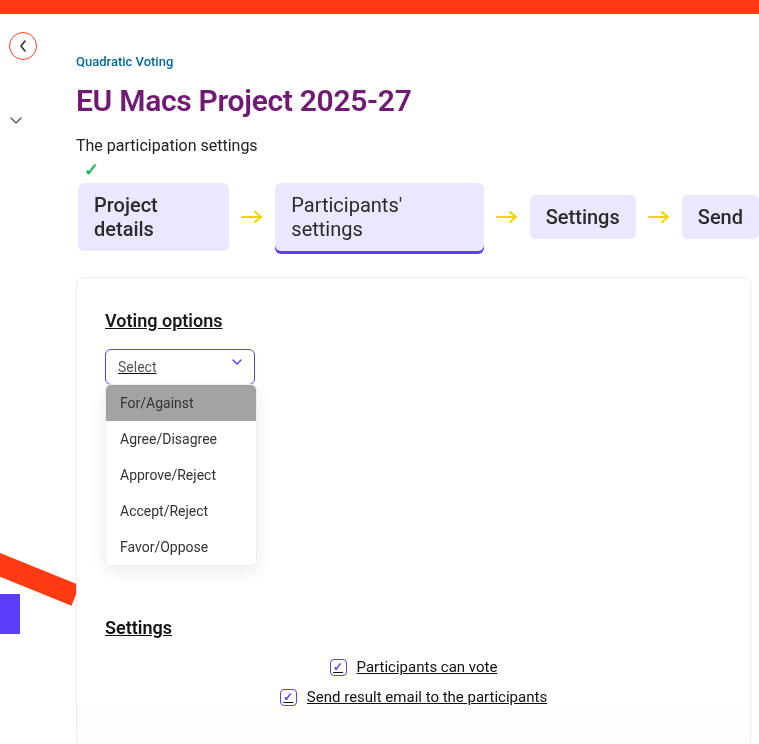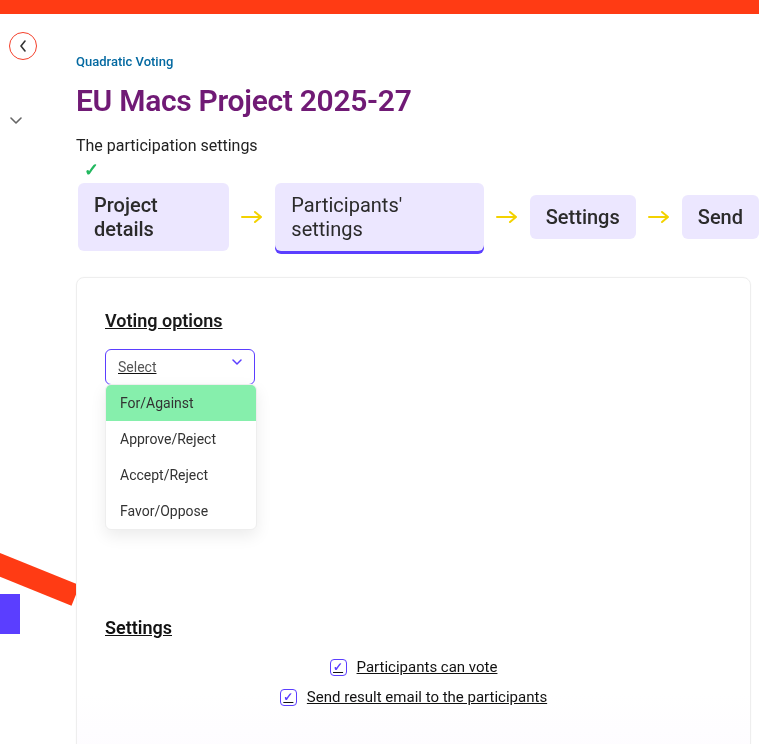--- a/index.html
+++ b/index.html
@@ -17,21 +17,21 @@
     .step-wrapper { position: relative; }
     .check-mark { position: absolute; top: -24px; left: 6px; color: #22B85F; font-size: 18px; font-weight: 700; }
     .step { background: #ECE7FF; color: #2b2b2b; font-size: 20px; padding: 10px 16px; border-radius: 6px; font-weight: 500; cursor: pointer; }
     .step.active { font-weight: 400; box-shadow: 0 3px 0 0 #5B3EFF; }
     .arrow { color: #F3D200; display: inline-flex; }
     .card { border: 1px solid #eee; border-radius: 8px; padding: 32px 28px 60px 28px; margin-right: 8px; box-shadow: 0 0 0 0.5px rgba(0,0,0,0.02); background: linear-gradient(to bottom, #fff 0%, #fff 85%, #FDFBFF 100%); height: 490px; text-decoration: underline; }
     .section-title { font-size: 18px; font-weight: 600; margin-bottom: 18px; color: #1a1a1a; }
     .select-box { width: 150px; border: 1.5px solid #5B3EFF; border-radius: 6px; padding: 9px 12px; display: flex; align-items: flex-start; justify-content: space-between; font-size: 14px; color: #555; cursor: pointer; position: relative; }
     .dropdown { position: absolute; top: 34px; left: -1px; width: 152px; background: #fff; border: 1px solid #eee; border-radius: 6px; box-shadow: 0 6px 16px rgba(0,0,0,0.08); overflow: hidden; }
     .dropdown-item { padding: 10px 14px; font-size: 14px; color: #333; cursor: pointer; }
-    .dropdown-item.highlighted { background: #86efac; }
+    .dropdown-item.highlighted { background: #a3a3a3; }
     .settings-block { margin-top: 232px; }
     .settings-title { font-size: 18px; font-weight: 600; margin-bottom: 20px; }
     .check-row { display: flex; align-items: center; gap: 10px; margin-bottom: 12px; font-size: 15px; justify-content: center; }
     .checkbox { width: 17px; height: 17px; border: 1.5px solid #5B3EFF; border-radius: 4px; display: flex; align-items: center; justify-content: center; flex-shrink: 0; cursor: pointer; }
     .checkbox.checked::after { content: "✓"; color: #5B3EFF; font-size: 12px; font-weight: 700; line-height: 1; }
     .corner-orange { position: absolute; bottom: 160px; left: -40px; width: 120px; height: 22px; background: #FF3B14; transform: rotate(22deg); }
     .corner-purple { position: absolute; bottom: 110px; left: 0; width: 20px; height: 40px; background: #5B3EFF; }
   </style>
 </head>
 <body>
@@ -88,20 +88,21 @@
       <div class="section-title">Voting options</div>
 
       <div class="select-box">
         <span>Select</span>
         <svg width="10" height="6" viewBox="0 0 10 6" fill="none">
             <path d="M1 1l4 4 4-4" stroke="#5B3EFF" stroke-width="1.5" stroke-linecap="round" stroke-linejoin="round"></path>
           </svg>
 
         <div class="dropdown">
           <div class="dropdown-item highlighted">For/Against</div>
+          <div class="dropdown-item">Agree/Disagree</div>
           <div class="dropdown-item">Approve/Reject</div>
           <div class="dropdown-item">Accept/Reject</div>
           <div class="dropdown-item">Favor/Oppose</div>
         </div>
       </div>
 
       <div class="settings-block">
         <div class="settings-title">Settings</div>
 
         <div class="check-row">

